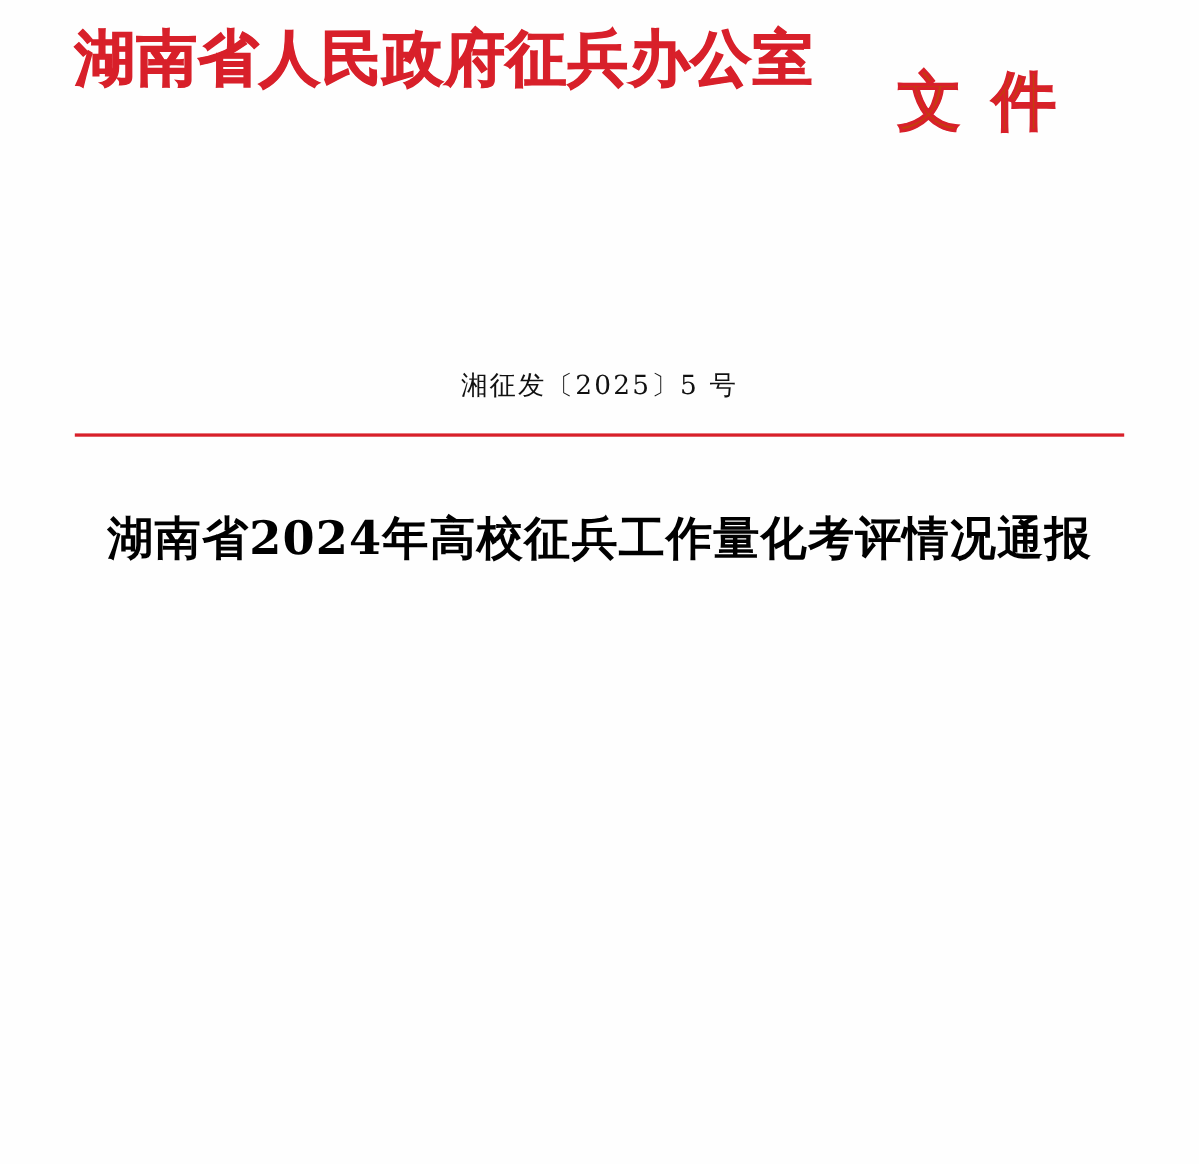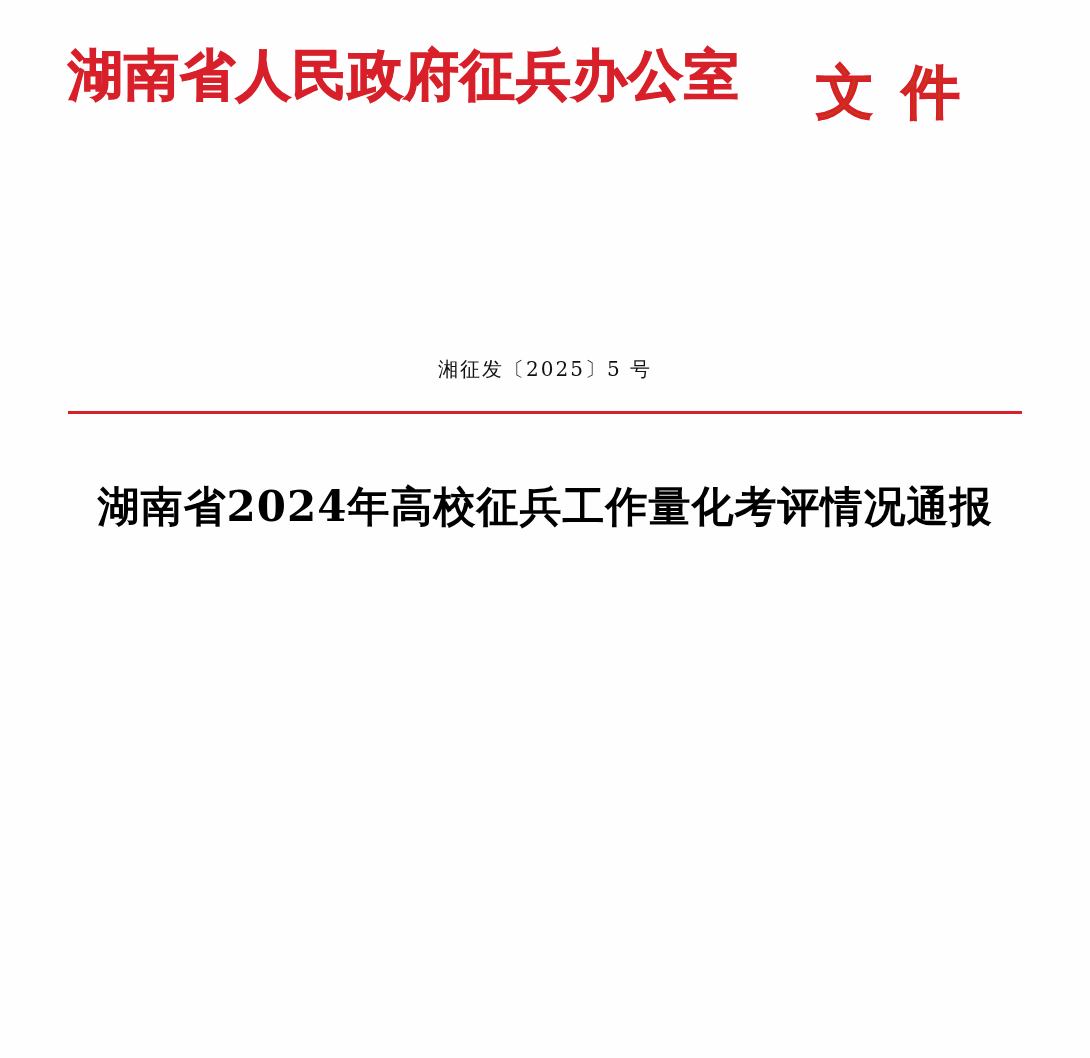--- a/index.html
+++ b/index.html
@@ -18,21 +18,21 @@
     position: relative;
     width: 1090px;
     height: 1058px;
     background: #fefefe;
     box-sizing: border-box;
     padding: 0 68px;
   }
 
   
   .masthead {
-    padding-top: 38px;
+    padding-top: 16px;
     position: relative;
     height: 200px;
   }
   .mast-lines {
     display: inline-block;
     vertical-align: top;
   }
   .mast-line {
     color: #d8202a;
     font-family: "DejaVu Serif", "Liberation Serif", serif;
@@ -57,21 +57,21 @@
     line-height: 68px;
     letter-spacing: 28px;
     -webkit-text-stroke: 1.1px #d8202a;
     white-space: nowrap;
   }
 
   
   .docnum {
     margin-top: 118px;
     text-align: center;
-    font-size: 20px;
+    font-size: 24px;
     letter-spacing: 2px;
     color: #111;
     font-family: "DejaVu Serif", "Liberation Serif", serif;
   }
 
   
   .red-rule {
     margin-top: 28px;
     height: 3px;
     background: #d8202a;

